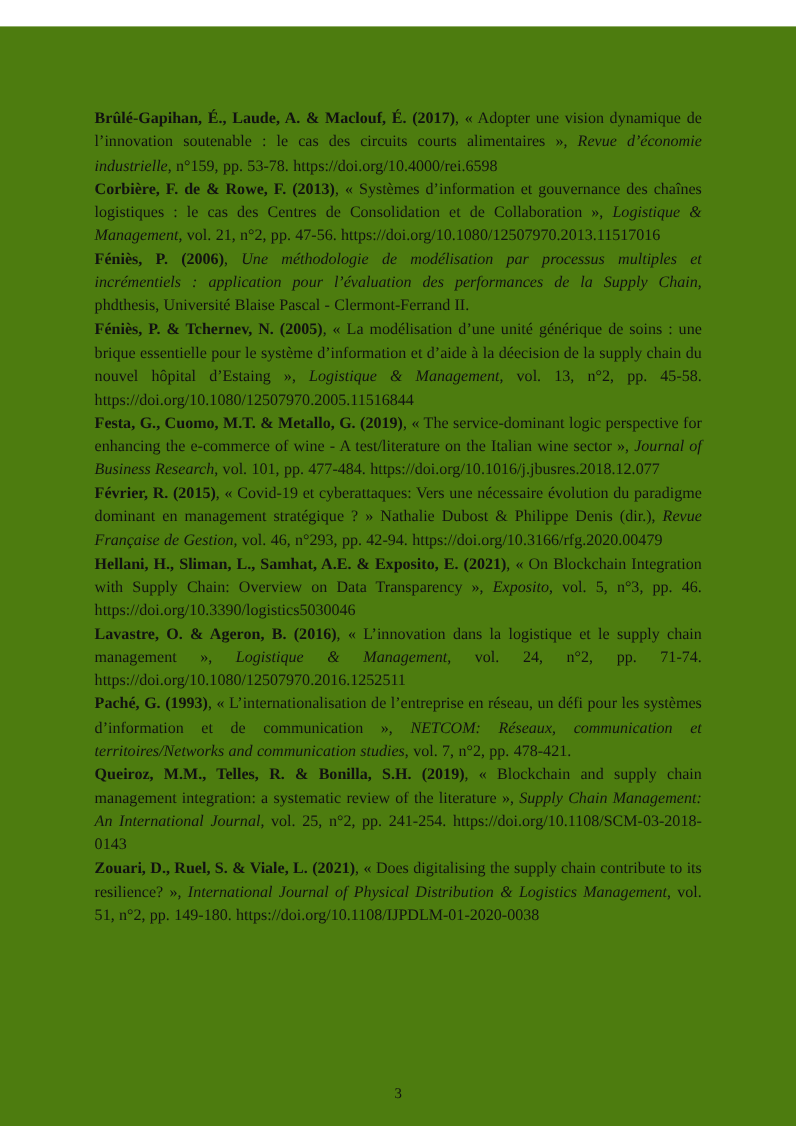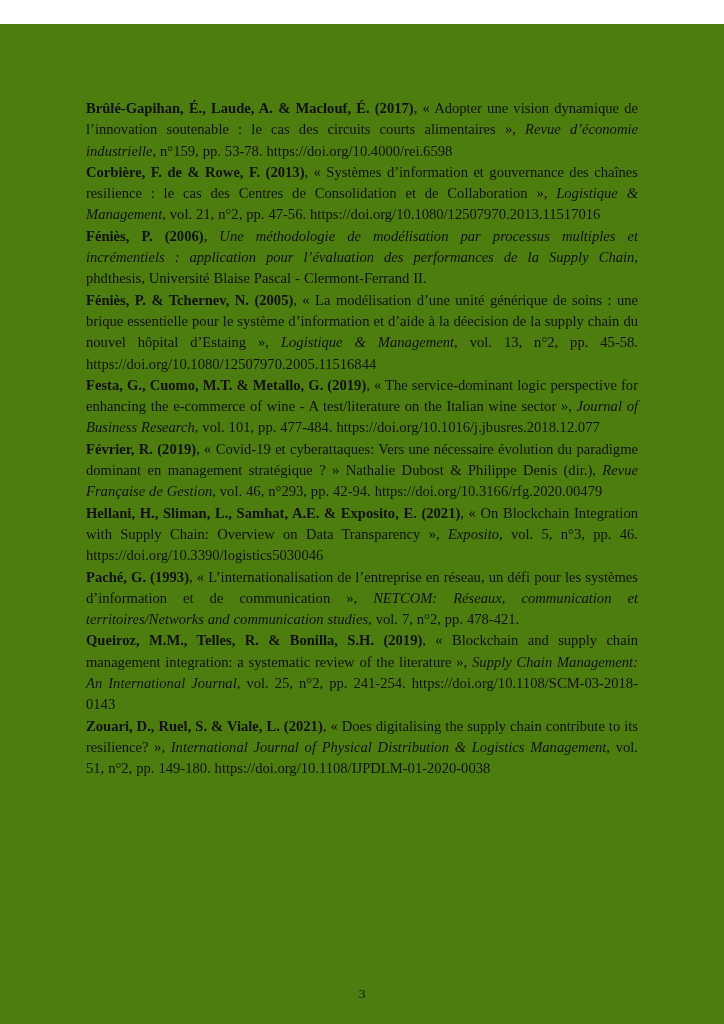--- a/index.html
+++ b/index.html
@@ -51,24 +51,25 @@
     line-height: 16px;
     font-family: "Liberation Serif", "DejaVu Serif", serif;
   }
 </style>
 </head>
 <body>
 
 <div class="page">
   <div class="content" id="ref-list">
       <p class="ref"><b class="au">Brûlé-Gapihan, É., Laude, A. &amp; Maclouf, É. (2017)</b><span>, « Adopter une vision dynamique de l’innovation soutenable : le cas des circuits courts alimentaires », </span><span class="jn">Revue d’économie industrielle</span><span>, n°159, pp. 53-78. https://doi.org/10.4000/rei.6598</span></p>
-      <p class="ref"><b class="au">Corbière, F. de &amp; Rowe, F. (2013)</b><span>, « Systèmes d’information et gouvernance des chaînes resilience : le cas des Centres de Consolidation et de Collaboration », </span><span class="jn">Logistique &amp; Management</span><span>, vol. 21, n°2, pp. 47-56. https://doi.org/10.1080/12507970.2013.11517016</span></p>
+      <p class="ref"><b class="au">Corbière, F. de &amp; Rowe, F. (2013)</b><span>, « Systèmes d’information et gouvernance des chaînes logistiques : le cas des Centres de Consolidation et de Collaboration », </span><span class="jn">Logistique &amp; Management</span><span>, vol. 21, n°2, pp. 47-56. https://doi.org/10.1080/12507970.2013.11517016</span></p>
       <p class="ref"><b class="au">Féniès, P. (2006)</b><span>, </span><span class="jn">Une méthodologie de modélisation par processus multiples et incrémentiels : application pour l’évaluation des performances de la Supply Chain</span><span>, phdthesis, Université Blaise Pascal - Clermont-Ferrand II.</span></p>
       <p class="ref"><b class="au">Féniès, P. &amp; Tchernev, N. (2005)</b><span>, « La modélisation d’une unité générique de soins : une brique essentielle pour le système d’information et d’aide à la déecision de la supply chain du nouvel hôpital d’Estaing », </span><span class="jn">Logistique &amp; Management</span><span>, vol. 13, n°2, pp. 45-58. https://doi.org/10.1080/12507970.2005.11516844</span></p>
       <p class="ref"><b class="au">Festa, G., Cuomo, M.T. &amp; Metallo, G. (2019)</b><span>, « The service-dominant logic perspective for enhancing the e-commerce of wine - A test/literature on the Italian wine sector », </span><span class="jn">Journal of Business Research</span><span>, vol. 101, pp. 477-484. https://doi.org/10.1016/j.jbusres.2018.12.077</span></p>
-      <p class="ref"><b class="au">Février, R. (2019)</b><span>, « Covid-19 et cyberattaques: Vers une nécessaire évolution du paradigme dominant en management stratégique ? » Nathalie Dubost &amp; Philippe Denis (dir.), </span><span class="jn">Revue Française de Gestion</span><span>, vol. 46, n°293, pp. 42-94. https://doi.org/10.3166/rfg.2020.00479</span></p>
+      <p class="ref"><b class="au">Février, R. (2015)</b><span>, « Covid-19 et cyberattaques: Vers une nécessaire évolution du paradigme dominant en management stratégique ? » Nathalie Dubost &amp; Philippe Denis (dir.), </span><span class="jn">Revue Française de Gestion</span><span>, vol. 46, n°293, pp. 42-94. https://doi.org/10.3166/rfg.2020.00479</span></p>
       <p class="ref"><b class="au">Hellani, H., Sliman, L., Samhat, A.E. &amp; Exposito, E. (2021)</b><span>, « On Blockchain Integration with Supply Chain: Overview on Data Transparency », </span><span class="jn">Exposito</span><span>, vol. 5, n°3, pp. 46. https://doi.org/10.3390/logistics5030046</span></p>
+      <p class="ref"><b class="au">Lavastre, O. &amp; Ageron, B. (2016)</b><span>, « L’innovation dans la logistique et le supply chain management », </span><span class="jn">Logistique &amp; Management</span><span>, vol. 24, n°2, pp. 71-74. https://doi.org/10.1080/12507970.2016.1252511</span></p>
       <p class="ref"><b class="au">Paché, G. (1993)</b><span>, « L’internationalisation de l’entreprise en réseau, un défi pour les systèmes d’information et de communication », </span><span class="jn">NETCOM: Réseaux, communication et territoires/Networks and communication studies</span><span>, vol. 7, n°2, pp. 478-421.</span></p>
       <p class="ref"><b class="au">Queiroz, M.M., Telles, R. &amp; Bonilla, S.H. (2019)</b><span>, « Blockchain and supply chain management integration: a systematic review of the literature », </span><span class="jn">Supply Chain Management: An International Journal</span><span>, vol. 25, n°2, pp. 241-254. https://doi.org/10.1108/SCM-03-2018-0143</span></p>
       <p class="ref"><b class="au">Zouari, D., Ruel, S. &amp; Viale, L. (2021)</b><span>, « Does digitalising the supply chain contribute to its resilience? », </span><span class="jn">International Journal of Physical Distribution &amp; Logistics Management</span><span>, vol. 51, n°2, pp. 149-180. https://doi.org/10.1108/IJPDLM-01-2020-0038</span></p>
     </div>
   <div class="pagenum">3</div>
 </div>
 
 </body></html>

